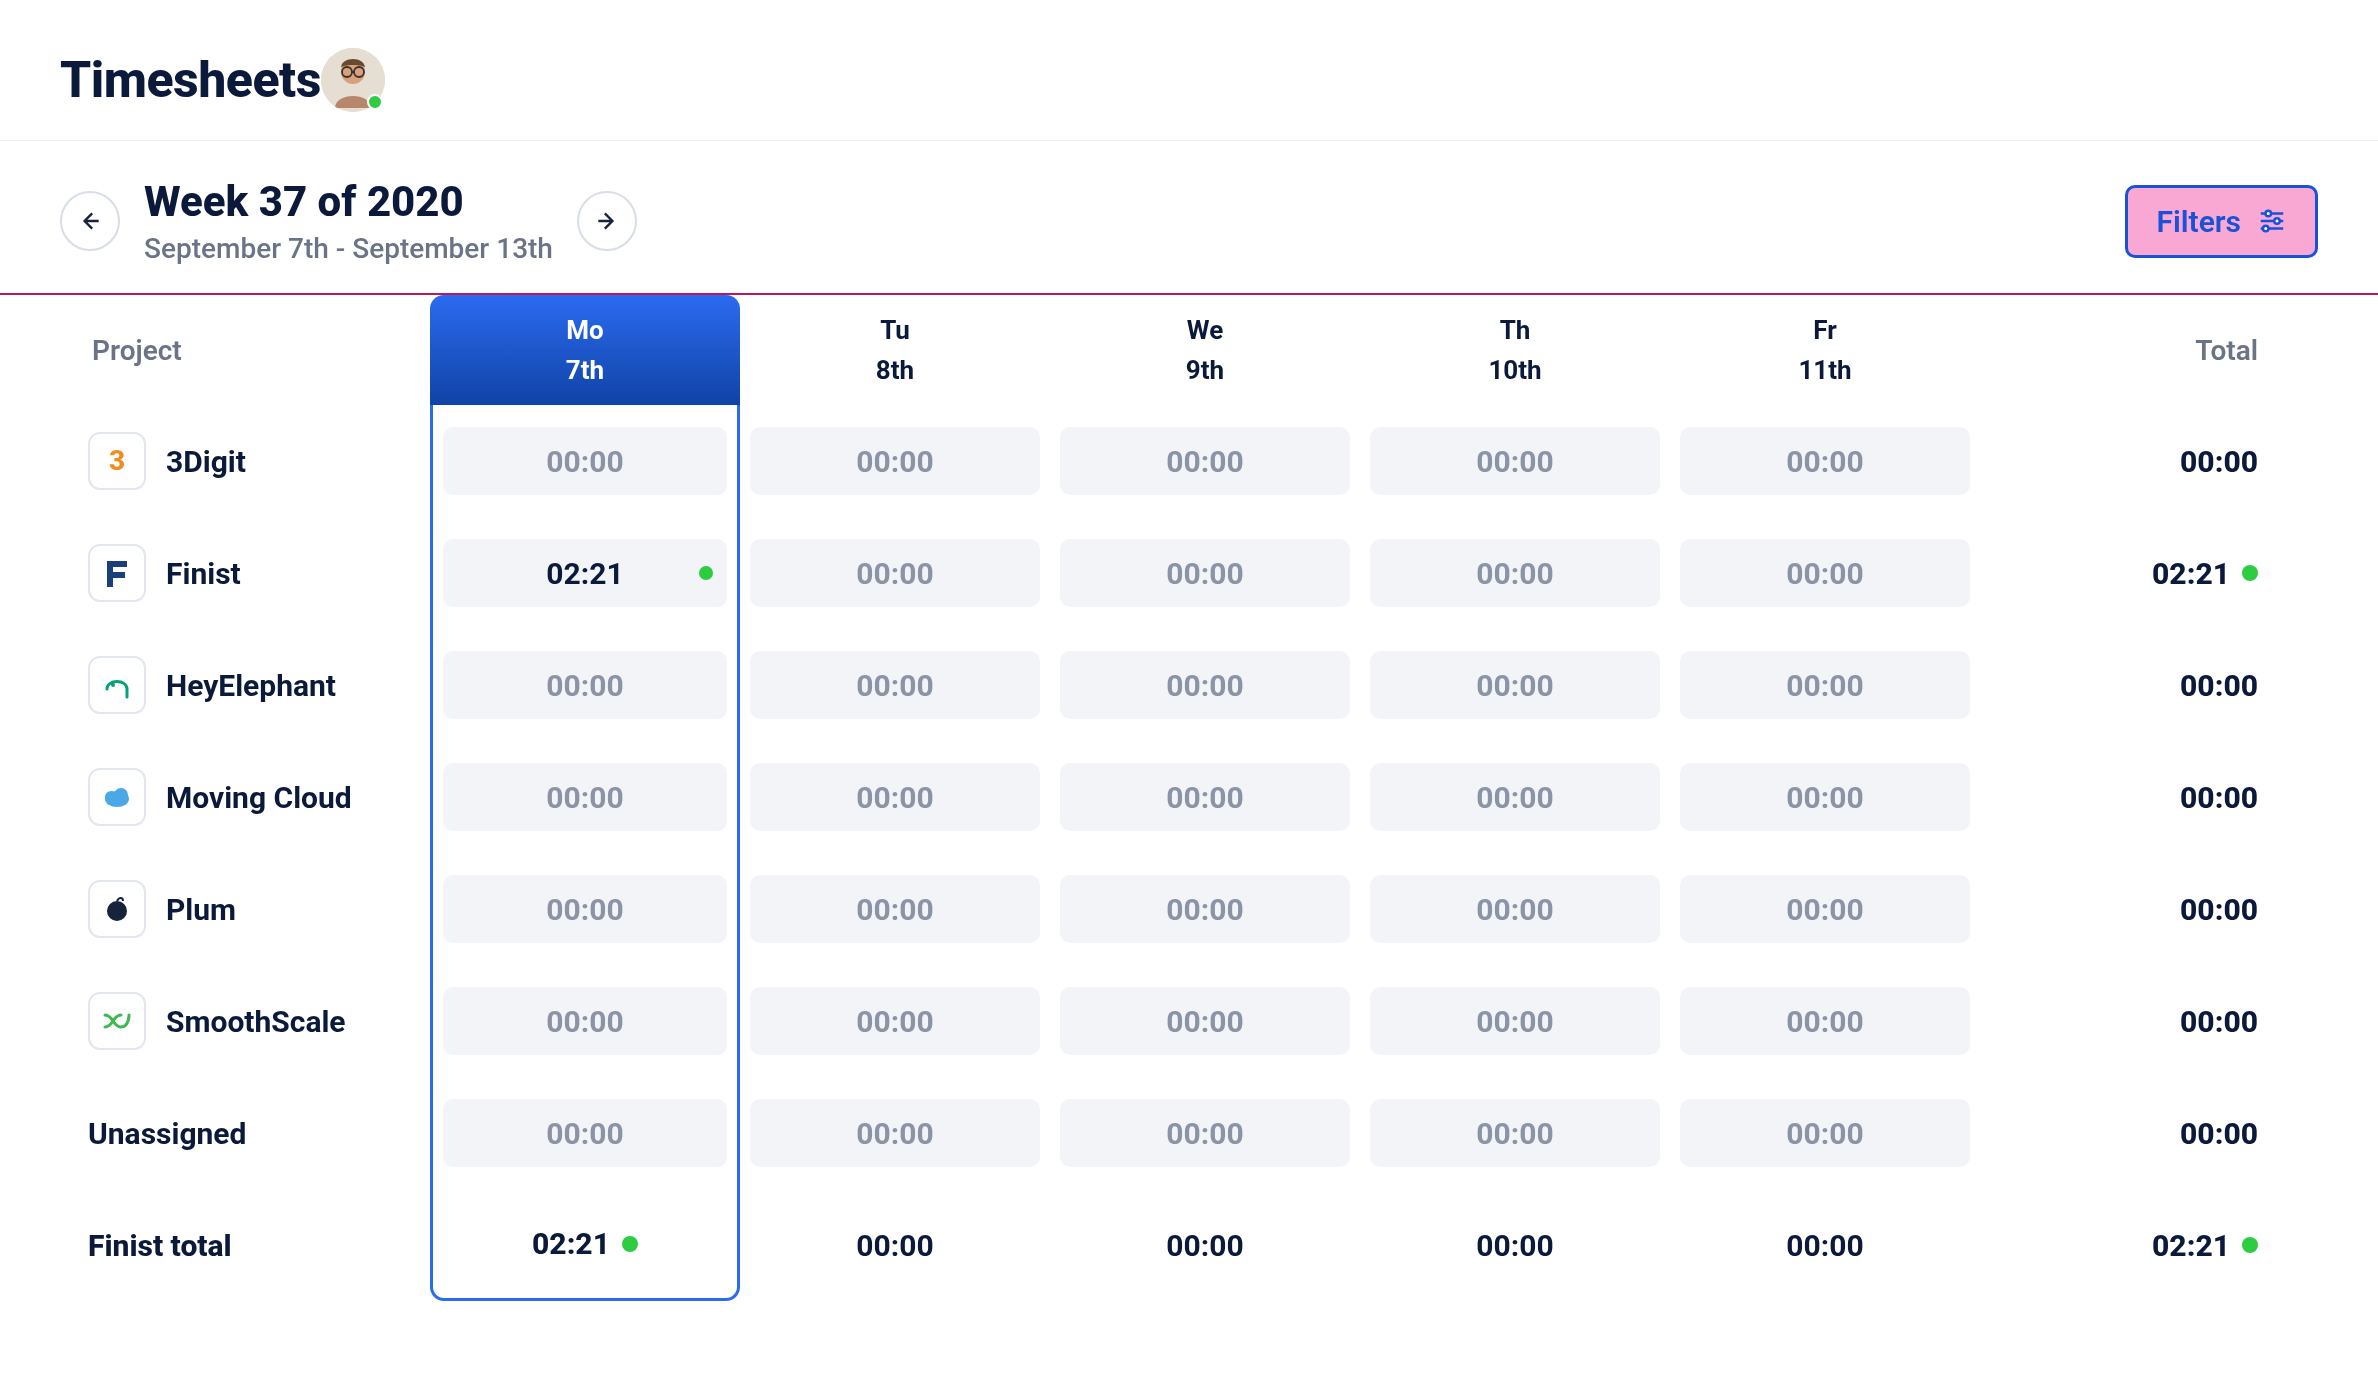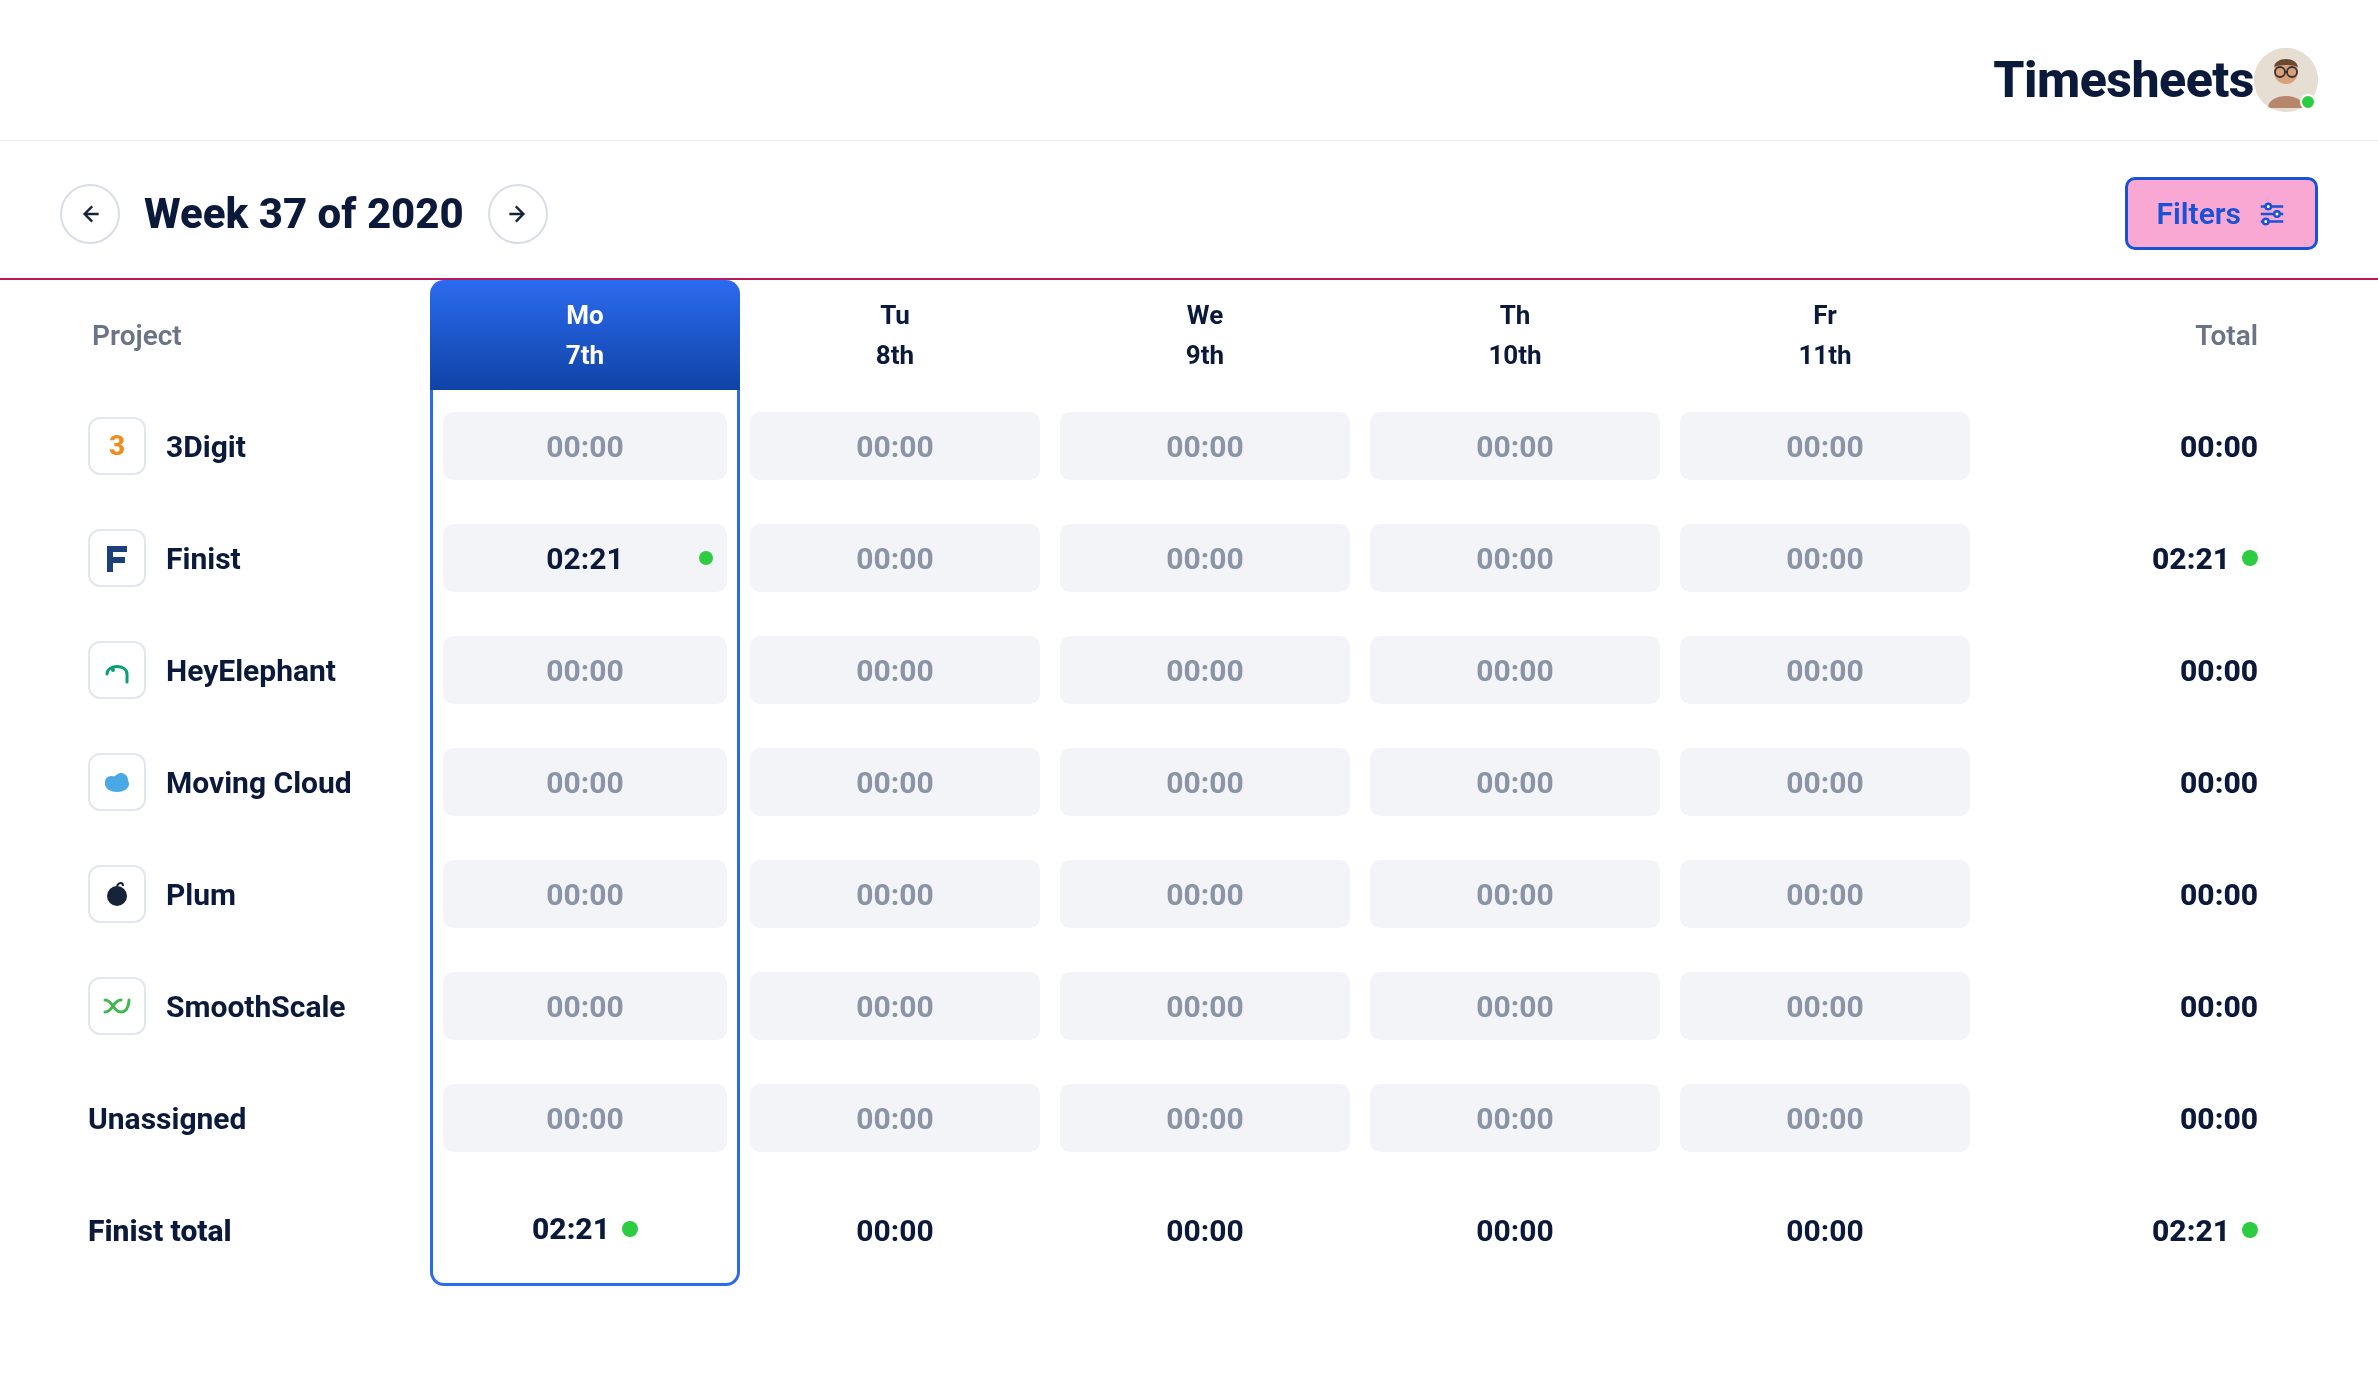--- a/index.html
+++ b/index.html
@@ -8,21 +8,21 @@
     background: #fff;
     color: #17223b;
   }
   .page {
     width: 2378px;
     padding: 0;
   }
   .topbar {
     display: flex;
     align-items: center;
-    justify-content: flex-end;
+    justify-content: flex-start;
     padding: 48px 60px 28px 60px;
     border-bottom: 1px solid #eceef3;
   }
   .page-title {
     font-size: 50px;
     font-weight: 800;
     color: #0b1a3a;
     letter-spacing: -0.5px;
   }
   .avatar-wrap {
@@ -270,20 +270,21 @@
 
   <div class="controls">
     <div class="week-nav">
       <div class="nav-btn">
         <svg viewBox="0 0 24 24">
             <path d="M14 5 L7 12 L14 19 M7 12 H20"></path>
           </svg>
       </div>
       <div class="week-info">
         <div class="week-title">Week 37 of 2020</div>
+        <div class="week-range">September 7th - September 13th</div>
       </div>
       <div class="nav-btn">
         <svg viewBox="0 0 24 24">
             <path d="M10 5 L17 12 L10 19 M17 12 H4"></path>
           </svg>
       </div>
     </div>
     <div class="filters-btn">
       <span>Filters</span>
       <svg viewBox="0 0 24 24">

